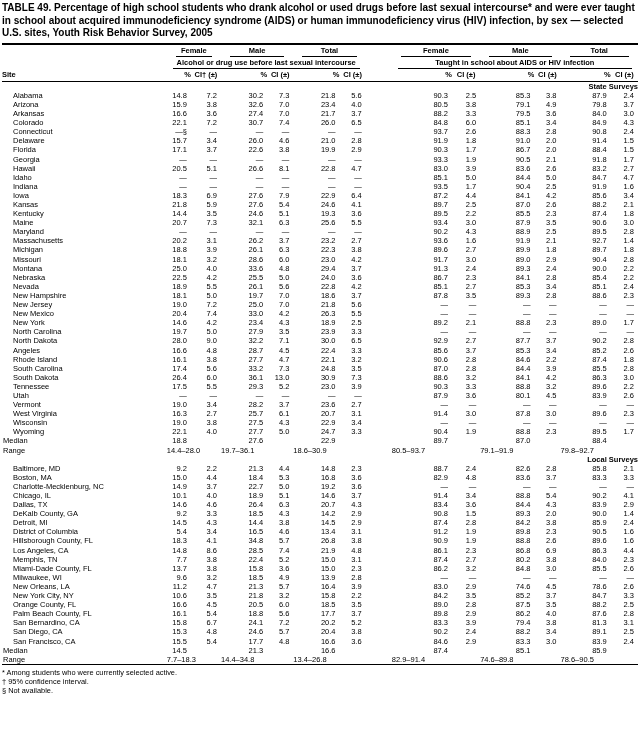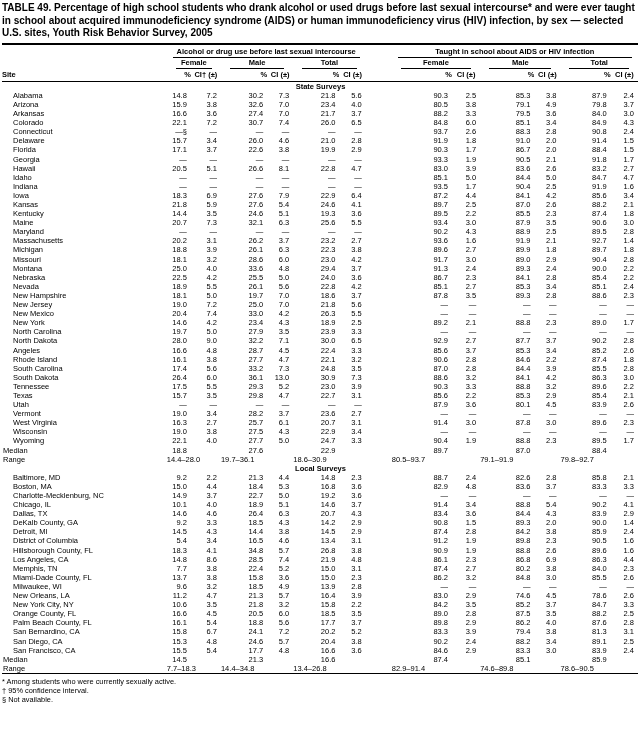--- a/index.html
+++ b/index.html
@@ -13,21 +13,21 @@
   .grp-inner{border-bottom:1px solid #000;margin:0 6px;padding:1px 0 1px 0;text-align:center;}
   .pair-inner{border-bottom:1px solid #000;margin:0 9px;padding-bottom:1px;text-align:center;}
   tr.collabels th{border-bottom:1px solid #000;padding:1px 0 2px 0;}
   th.pc{text-align:right;padding-right:7px;}
   th.ci{text-align:center;}
   th.site-h{text-align:left;vertical-align:bottom;padding-left:1px;}
   td.site{text-align:left;padding-left:11px;}
   td.lbl{padding-left:1px;}
   td.num{text-align:right;padding-right:4px;}
   td.rng{}
-  td.sec{font-weight:bold;text-align:center;padding-left:1px;}
+  td.sec{font-weight:bold;text-align:right;padding-left:1px;}
   .footnotes{padding-top:3px;font-size:7.4px;line-height:9.2px;}
 </style>
 </head>
 <body>
 
 <div class="page">
   <div class="title">TABLE 49. Percentage of high school students who drank alcohol or used drugs before last sexual intercourse* and were ever taught in school about acquired immunodeficiency syndrome (AIDS) or human immunodeficiency virus (HIV) infection, by sex — selected U.S. sites, Youth Risk Behavior Survey, 2005</div>
 
   <table>
     <colgroup>
@@ -41,30 +41,20 @@
       <col style="width:26px">
       <col style="width:60px">
         <col style="width:28px">
         <col style="width:54px">
         <col style="width:26px">
         <col style="width:50px">
         <col style="width:27px">
     </colgroup>
     <thead>
       <tr>
-        <th class="site-h"></th>
-        <th colspan="6">
-            <div class="grp-inner">Alcohol or drug use before last sexual intercourse</div>
-          </th>
-        <th></th>
-        <th colspan="6">
-            <div class="grp-inner">Taught in school about AIDS or HIV infection</div>
-          </th>
-      </tr>
-      <tr>
         <th></th>
         <th colspan="2">
             <div class="pair-inner">Female</div>
           </th>
         <th colspan="2">
             <div class="pair-inner">Male</div>
           </th>
         <th colspan="2">
             <div class="pair-inner">Total</div>
           </th>
@@ -72,20 +62,30 @@
         <th colspan="2">
             <div class="pair-inner">Female</div>
           </th>
         <th colspan="2">
             <div class="pair-inner">Male</div>
           </th>
         <th colspan="2">
             <div class="pair-inner">Total</div>
           </th>
       </tr>
+      <tr>
+        <th class="site-h"></th>
+        <th colspan="6">
+            <div class="grp-inner">Alcohol or drug use before last sexual intercourse</div>
+          </th>
+        <th></th>
+        <th colspan="6">
+            <div class="grp-inner">Taught in school about AIDS or HIV infection</div>
+          </th>
+      </tr>
       <tr class="collabels">
         <th class="site-h">Site</th>
         <th class="pc">%</th>
         <th class="ci">CI† (±)</th>
         <th class="pc">%</th>
         <th class="ci">CI (±)</th>
         <th class="pc">%</th>
         <th class="ci">CI (±)</th>
         <th></th>
         <th class="pc">%</th>
@@ -622,36 +622,20 @@
           <td class="num">3.9</td>
           <td class="gap"></td>
           <td class="num">90.3</td>
           <td class="num">3.3</td>
           <td class="num">88.8</td>
           <td class="num">3.2</td>
           <td class="num">89.6</td>
           <td class="num">2.2</td>
         </tr>
         <tr>
-          <td class="site">Texas</td>
-          <td class="num">15.7</td>
-          <td class="num">3.5</td>
-          <td class="num">29.8</td>
-          <td class="num">4.7</td>
-          <td class="num">22.7</td>
-          <td class="num">3.1</td>
-          <td class="gap"></td>
-          <td class="num">85.6</td>
-          <td class="num">2.2</td>
-          <td class="num">85.3</td>
-          <td class="num">2.9</td>
-          <td class="num">85.4</td>
-          <td class="num">2.1</td>
-        </tr>
-        <tr>
           <td class="site">Utah</td>
           <td class="num">—</td>
           <td class="num">—</td>
           <td class="num">—</td>
           <td class="num">—</td>
           <td class="num">—</td>
           <td class="num">—</td>
           <td class="gap"></td>
           <td class="num">87.9</td>
           <td class="num">3.6</td>
@@ -1096,17 +1080,17 @@
           <td class="rng" colspan="2">13.4–26.8</td>
           <td class="gap"></td>
           <td class="rng" colspan="2">82.9–91.4</td>
           <td class="rng" colspan="2">74.6–89.8</td>
           <td class="rng" colspan="2">78.6–90.5</td>
         </tr>
       </tbody>
   </table>
 
   <div class="footnotes">
-    <div>* Among students who were currently sexually active.</div>
+    <div>* Among students who were currently selected active.</div>
     <div>† 95% confidence interval.</div>
     <div>§ Not available.</div>
   </div>
 </div>
 
 </body></html>

